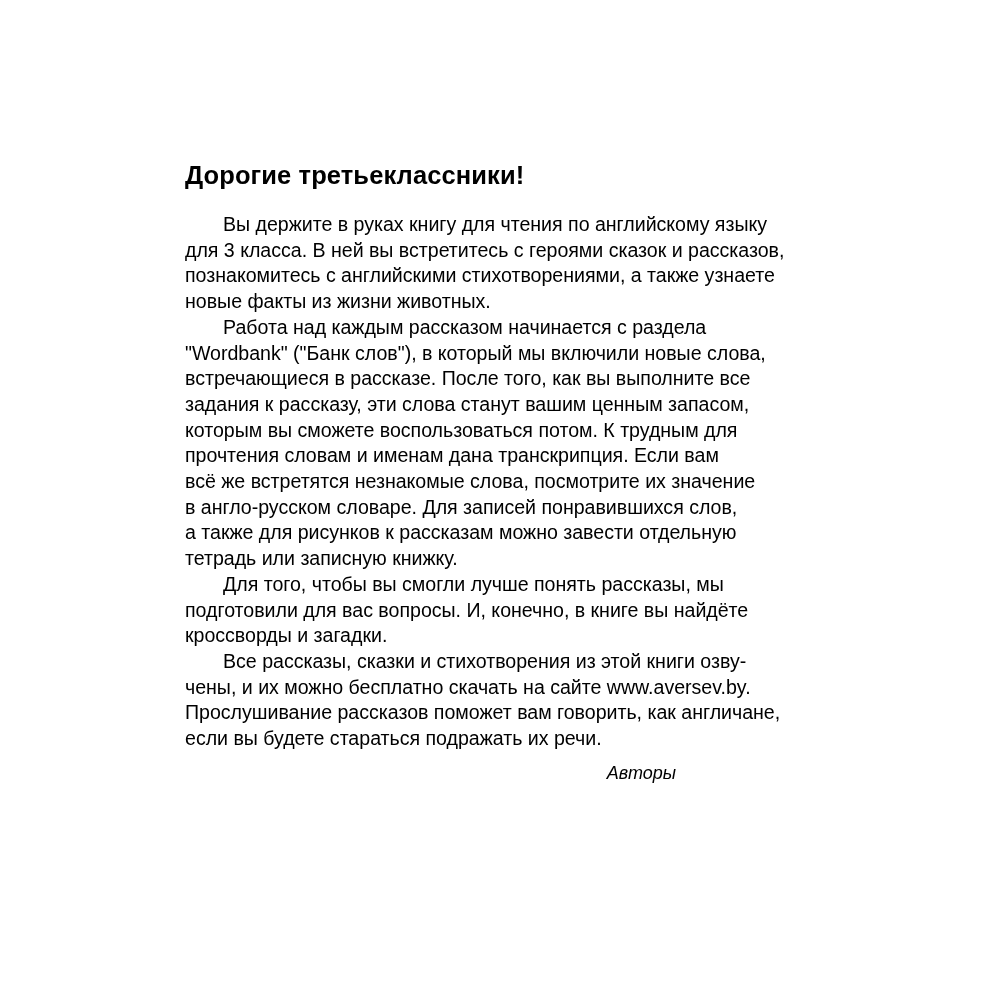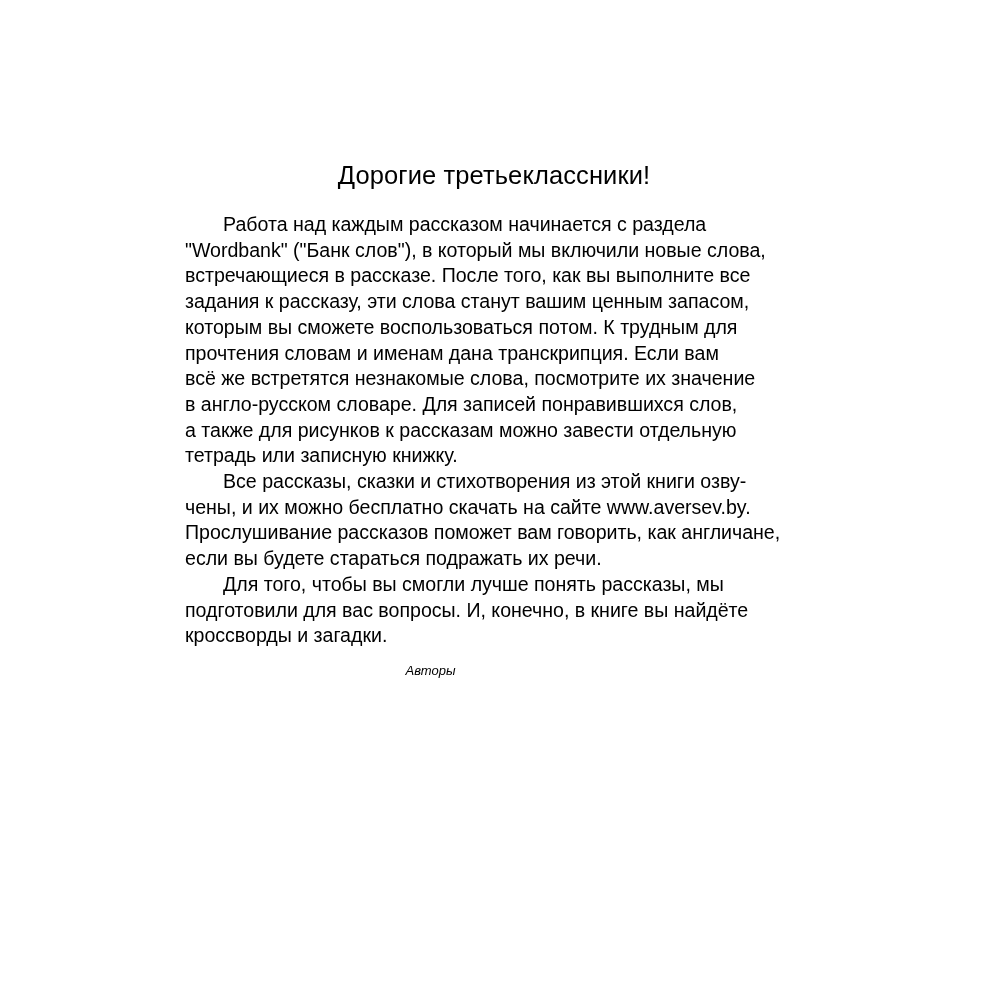--- a/index.html
+++ b/index.html
@@ -25,71 +25,75 @@
 
   #content {
     position: absolute;
     left: 185px;
     top: 160px;
     width: 618px;
   }
 
   #doc-title {
     font-size: 25.5px;
-    font-weight: normal;
-    text-align: center;
+    font-weight: bold;
+    text-align: left;
     letter-spacing: 0.1px;
     line-height: 30px;
     margin: 0 0 22px 0;
     white-space: nowrap;
   }
 
   .paragraph {
     font-size: 19.6px;
     line-height: 25.7px;
     margin: 0;
     white-space: pre-line;
     text-indent: 38px;
     letter-spacing: -0.02px;
   }
 
   .signature {
-    font-size: 13px;
+    font-size: 18px;
     line-height: 25.7px;
     font-style: italic;
-    text-align: center;
+    text-align: right;
     margin: 9px 127px 0 0;
   }
 </style>
 </head>
 <body>
 
 <div id="page">
   <div id="content">
 
     <h1 id="doc-title">Дорогие третьеклассники!</h1>
 
+    <p class="paragraph">Вы держите в руках книгу для чтения по английскому языку
+для 3 класса. В ней вы встретитесь с героями сказок и рассказов,
+познакомитесь с английскими стихотворениями, а также узнаете
+новые факты из жизни животных.</p>
 
     <p class="paragraph">Работа над каждым рассказом начинается с раздела
 "Wordbank" ("Банк слов"), в который мы включили новые слова,
 встречающиеся в рассказе. После того, как вы выполните все
 задания к рассказу, эти слова станут вашим ценным запасом,
 которым вы сможете воспользоваться потом. К трудным для
 прочтения словам и именам дана транскрипция. Если вам
 всё же встретятся незнакомые слова, посмотрите их значение
 в англо-русском словаре. Для записей понравившихся слов,
 а также для рисунков к рассказам можно завести отдельную
 тетрадь или записную книжку.</p>
 
+    <p class="paragraph">Для того, чтобы вы смогли лучше понять рассказы, мы
+подготовили для вас вопросы. И, конечно, в книге вы найдёте
+кроссворды и загадки.</p>
+
     <p class="paragraph">Все рассказы, сказки и стихотворения из этой книги озву-
 чены, и их можно бесплатно скачать на сайте www.aversev.by.
 Прослушивание рассказов поможет вам говорить, как англичане,
 если вы будете стараться подражать их речи.</p>
-
-    <p class="paragraph">Для того, чтобы вы смогли лучше понять рассказы, мы
-подготовили для вас вопросы. И, конечно, в книге вы найдёте
-кроссворды и загадки.</p>
 
 
     <p class="signature">Авторы</p>
 
   </div>
 </div>
 
 </body></html>

